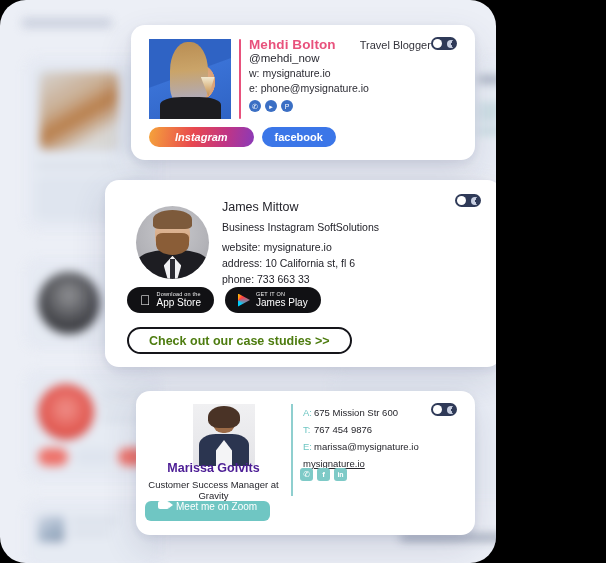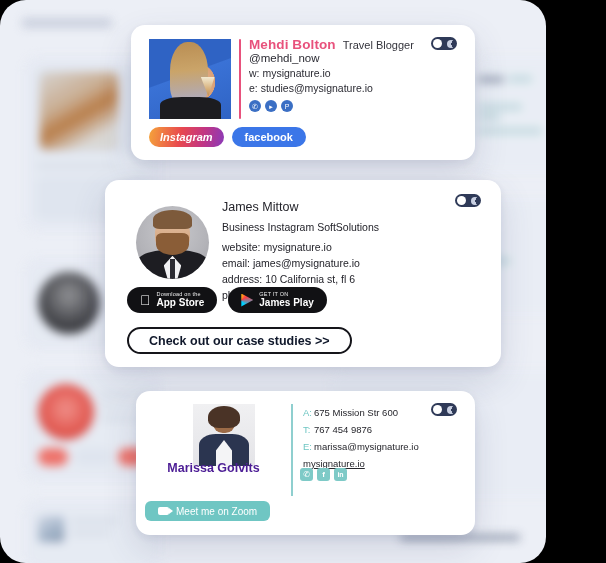--- a/index.html
+++ b/index.html
@@ -1,21 +1,21 @@
 <!DOCTYPE html>
 <html><head>
 <meta charset="utf-8">
 <style>
   html,body{margin:0;padding:0;background:#000;}
   body{
     width:606px;height:563px;overflow:hidden;
     font-family:"Liberation Sans","DejaVu Sans",sans-serif;
   }
   .stage{
-    position:relative;width:546px;height:563px;
+    position:relative;width:496px;height:563px;
     background:#eceff6;
     border-radius:26px;overflow:hidden;
   }
   
   .bg-layer{position:absolute;inset:0;filter:blur(5px);opacity:.95;}
   .bg-title{
     position:absolute;left:22px;top:18px;width:90px;height:10px;
     background:#c9cfdd;border-radius:3px;
   }
   .bg-card{
@@ -71,31 +71,31 @@
   #card1 .photo .cone{
     position:absolute;left:63%;top:47%;width:14px;height:20px;
     background:linear-gradient(180deg,#f2ead2 0%,#d7b07a 60%,#b98a50 100%);
     clip-path:polygon(0 0,100% 0,55% 100%);
   }
   #card1 .divider{
     position:absolute;left:108px;top:14px;width:2px;height:80px;background:#e8517c;border-radius:2px;
   }
   #card1 .info{position:absolute;left:118px;top:12px;}
   .c1-name{color:#e8517c;font-size:13.5px;font-weight:700;letter-spacing:.1px;}
-  .c1-role{color:#34343c;font-size:11px;margin-left:7px;}
+  .c1-role{color:#34343c;font-size:11px;margin-left:24px;}
   .c1-handle{color:#2b2b33;font-size:11.5px;margin-top:0;}
   .c1-line{color:#2b2b33;font-size:10.5px;margin-top:3px;}
   .c1-socials{display:flex;gap:4px;margin-top:6px;}
   .c1-socials .s{
     width:12px;height:12px;border-radius:50%;background:#3b6fc4;
     display:flex;align-items:center;justify-content:center;color:#fff;font-size:7px;line-height:1;
   }
   .c1-btns{position:absolute;left:18px;top:102px;display:flex;gap:8px;}
   .btn-ig{
-    padding:4px 11px;border-radius:11px;color:#fff;font-size:11px;font-style:italic;font-weight:700;
+    padding:4px 26px;border-radius:11px;color:#fff;font-size:11px;font-style:italic;font-weight:700;
     background:linear-gradient(100deg,#f5a43a 0%,#e8484f 42%,#c13584 72%,#8a3ab9 100%);
   }
   .btn-fb{
     padding:4px 13px;border-radius:11px;color:#fff;font-size:11px;font-weight:700;background:#3b76e8;
   }
 
   
   #card2{left:105px;top:180px;width:396px;height:187px;}
   #card2 .avatar{
     position:absolute;left:31px;top:26px;width:73px;height:73px;border-radius:50%;overflow:hidden;
@@ -124,30 +124,30 @@
   #card2 .info{position:absolute;left:117px;top:20px;}
   .c2-name{color:#24242b;font-size:12.5px;}
   .c2-role{color:#24242b;font-size:10.5px;margin-top:7px;}
   .c2-line{color:#24242b;font-size:10.5px;margin-top:4px;}
   .store-row{position:absolute;left:22px;top:107px;display:flex;gap:11px;}
   .store{
     height:26px;border-radius:13px;background:#111114;display:flex;align-items:center;
     gap:6px;padding:0 13px;color:#fff;box-sizing:border-box;
   }
   .store .sub{font-size:5.5px;letter-spacing:.2px;line-height:1;opacity:.92;}
-  .store .main{font-size:10px;font-weight:700;line-height:1.05;}
+  .store .main{font-size:10px;font-weight:400;line-height:1.05;}
   .apple{font-size:14px;line-height:1;}
   .gplay{
     width:12px;height:13px;
     background:conic-gradient(from 200deg at 0% 50%,#00d0ff 0deg,#00f076 72deg,#ffd400 150deg,#ff3b46 215deg,#00d0ff 300deg);
     clip-path:polygon(0 0,100% 50%,0 100%);
   }
   .cta{
     position:absolute;left:22px;top:147px;height:27px;padding:0 20px;border:2px solid #15151a;
-    border-radius:14px;display:flex;align-items:center;color:#0f172a;font-size:12.5px;font-weight:700;
+    border-radius:14px;display:flex;align-items:center;color:#4d7c0f;font-size:12.5px;font-weight:700;
     box-sizing:border-box;background:#fff;
   }
 
   
   #card3{left:136px;top:391px;width:339px;height:144px;}
   #card3 .photo{
     position:absolute;left:57px;top:13px;width:62px;height:62px;overflow:hidden;
     background:linear-gradient(180deg,#f0f0f2 0%,#e4e4e8 100%);
   }
   #card3 .photo .hair{
@@ -176,21 +176,21 @@
   .c3-row{display:flex;font-size:9.5px;color:#26262c;margin-bottom:6px;}
   .c3-row .k{color:#6fc6c3;width:11px;flex:none;}
   .c3-site{font-size:9.5px;color:#26262c;margin-top:1px;text-decoration:underline;}
   .c3-socials{position:absolute;left:164px;top:77px;display:flex;gap:4px;}
   .c3-socials .s{
     width:13px;height:13px;border-radius:3px;background:#7ecac7;color:#fff;
     display:flex;align-items:center;justify-content:center;font-size:8px;font-weight:700;line-height:1;
   }
   .zoom-btn{
     position:absolute;left:9px;top:110px;height:20px;padding:0 13px;border-radius:6px;background:#6fc6c3;
-    display:flex;align-items:center;gap:7px;color:#fff;font-size:10px;box-sizing:border-box;
+    display:flex;gap:7px;color:#fff;font-size:10px;box-sizing:border-box;
   }
   .cam{
     width:11px;height:8px;background:#fff;border-radius:2px;position:relative;
   }
   .cam:after{
     content:"";position:absolute;right:-4px;top:1px;border-left:4px solid #fff;
     border-top:3px solid transparent;border-bottom:3px solid transparent;
   }
 </style>
 </head>
@@ -251,21 +251,21 @@
     </div>
     <div class="divider"></div>
 
     <div class="info">
       <div style="display:flex;align-items:baseline;">
         <span class="c1-name">Mehdi Bolton</span>
         <span class="c1-role">Travel Blogger</span>
       </div>
       <div class="c1-handle">@mehdi_now</div>
       <div class="c1-line">w:  mysignature.io</div>
-      <div class="c1-line">e:  studies@mysignature.io</div>
+      <div class="c1-line">e:  phone@mysignature.io</div>
       <div class="c1-socials">
         <span class="s">✆</span>
         <span class="s">▸</span>
         <span class="s">P</span>
       </div>
     </div>
 
     <div class="c1-btns">
       <span class="btn-ig">Instagram</span>
       <span class="btn-fb">facebook</span>
@@ -284,21 +284,20 @@
       <span class="beard"></span>
       <span class="hair"></span>
       <span class="shirt"></span>
       <span class="tie"></span>
     </div>
 
     <div class="info">
       <div class="c2-name">James Mittow</div>
       <div class="c2-role">Business Instagram SoftSolutions</div>
       <div class="c2-line" style="margin-top:8px;">website: mysignature.io</div>
-      <div class="c2-line">email: james@mysignature.io</div>
       <div class="c2-line">address: 10 California st, fl 6</div>
       <div class="c2-line">phone: 733 663 33</div>
     </div>
 
     <div class="store-row">
       <span class="store">
         <span class="apple"></span>
         <span>
           <span class="sub" style="display:block;">Download on the</span>
           <span class="main" style="display:block;">App Store</span>
@@ -324,20 +323,21 @@
 
     <div class="photo">
       <span class="body"></span>
       <span class="head"></span>
       <span class="hair"></span>
       <span class="blouse"></span>
     </div>
     <div class="vline"></div>
 
     <div class="c3-name">Marissa Golvits</div>
+    <div class="c3-role">Customer Success Manager  at Gravity</div>
 
     <div class="c3-contact">
       <div class="c3-row">
         <span class="k">A:</span>
         <span>675 Mission Str 600</span>
       </div>
       <div class="c3-row">
         <span class="k">T:</span>
         <span>767 454 9876</span>
       </div>

